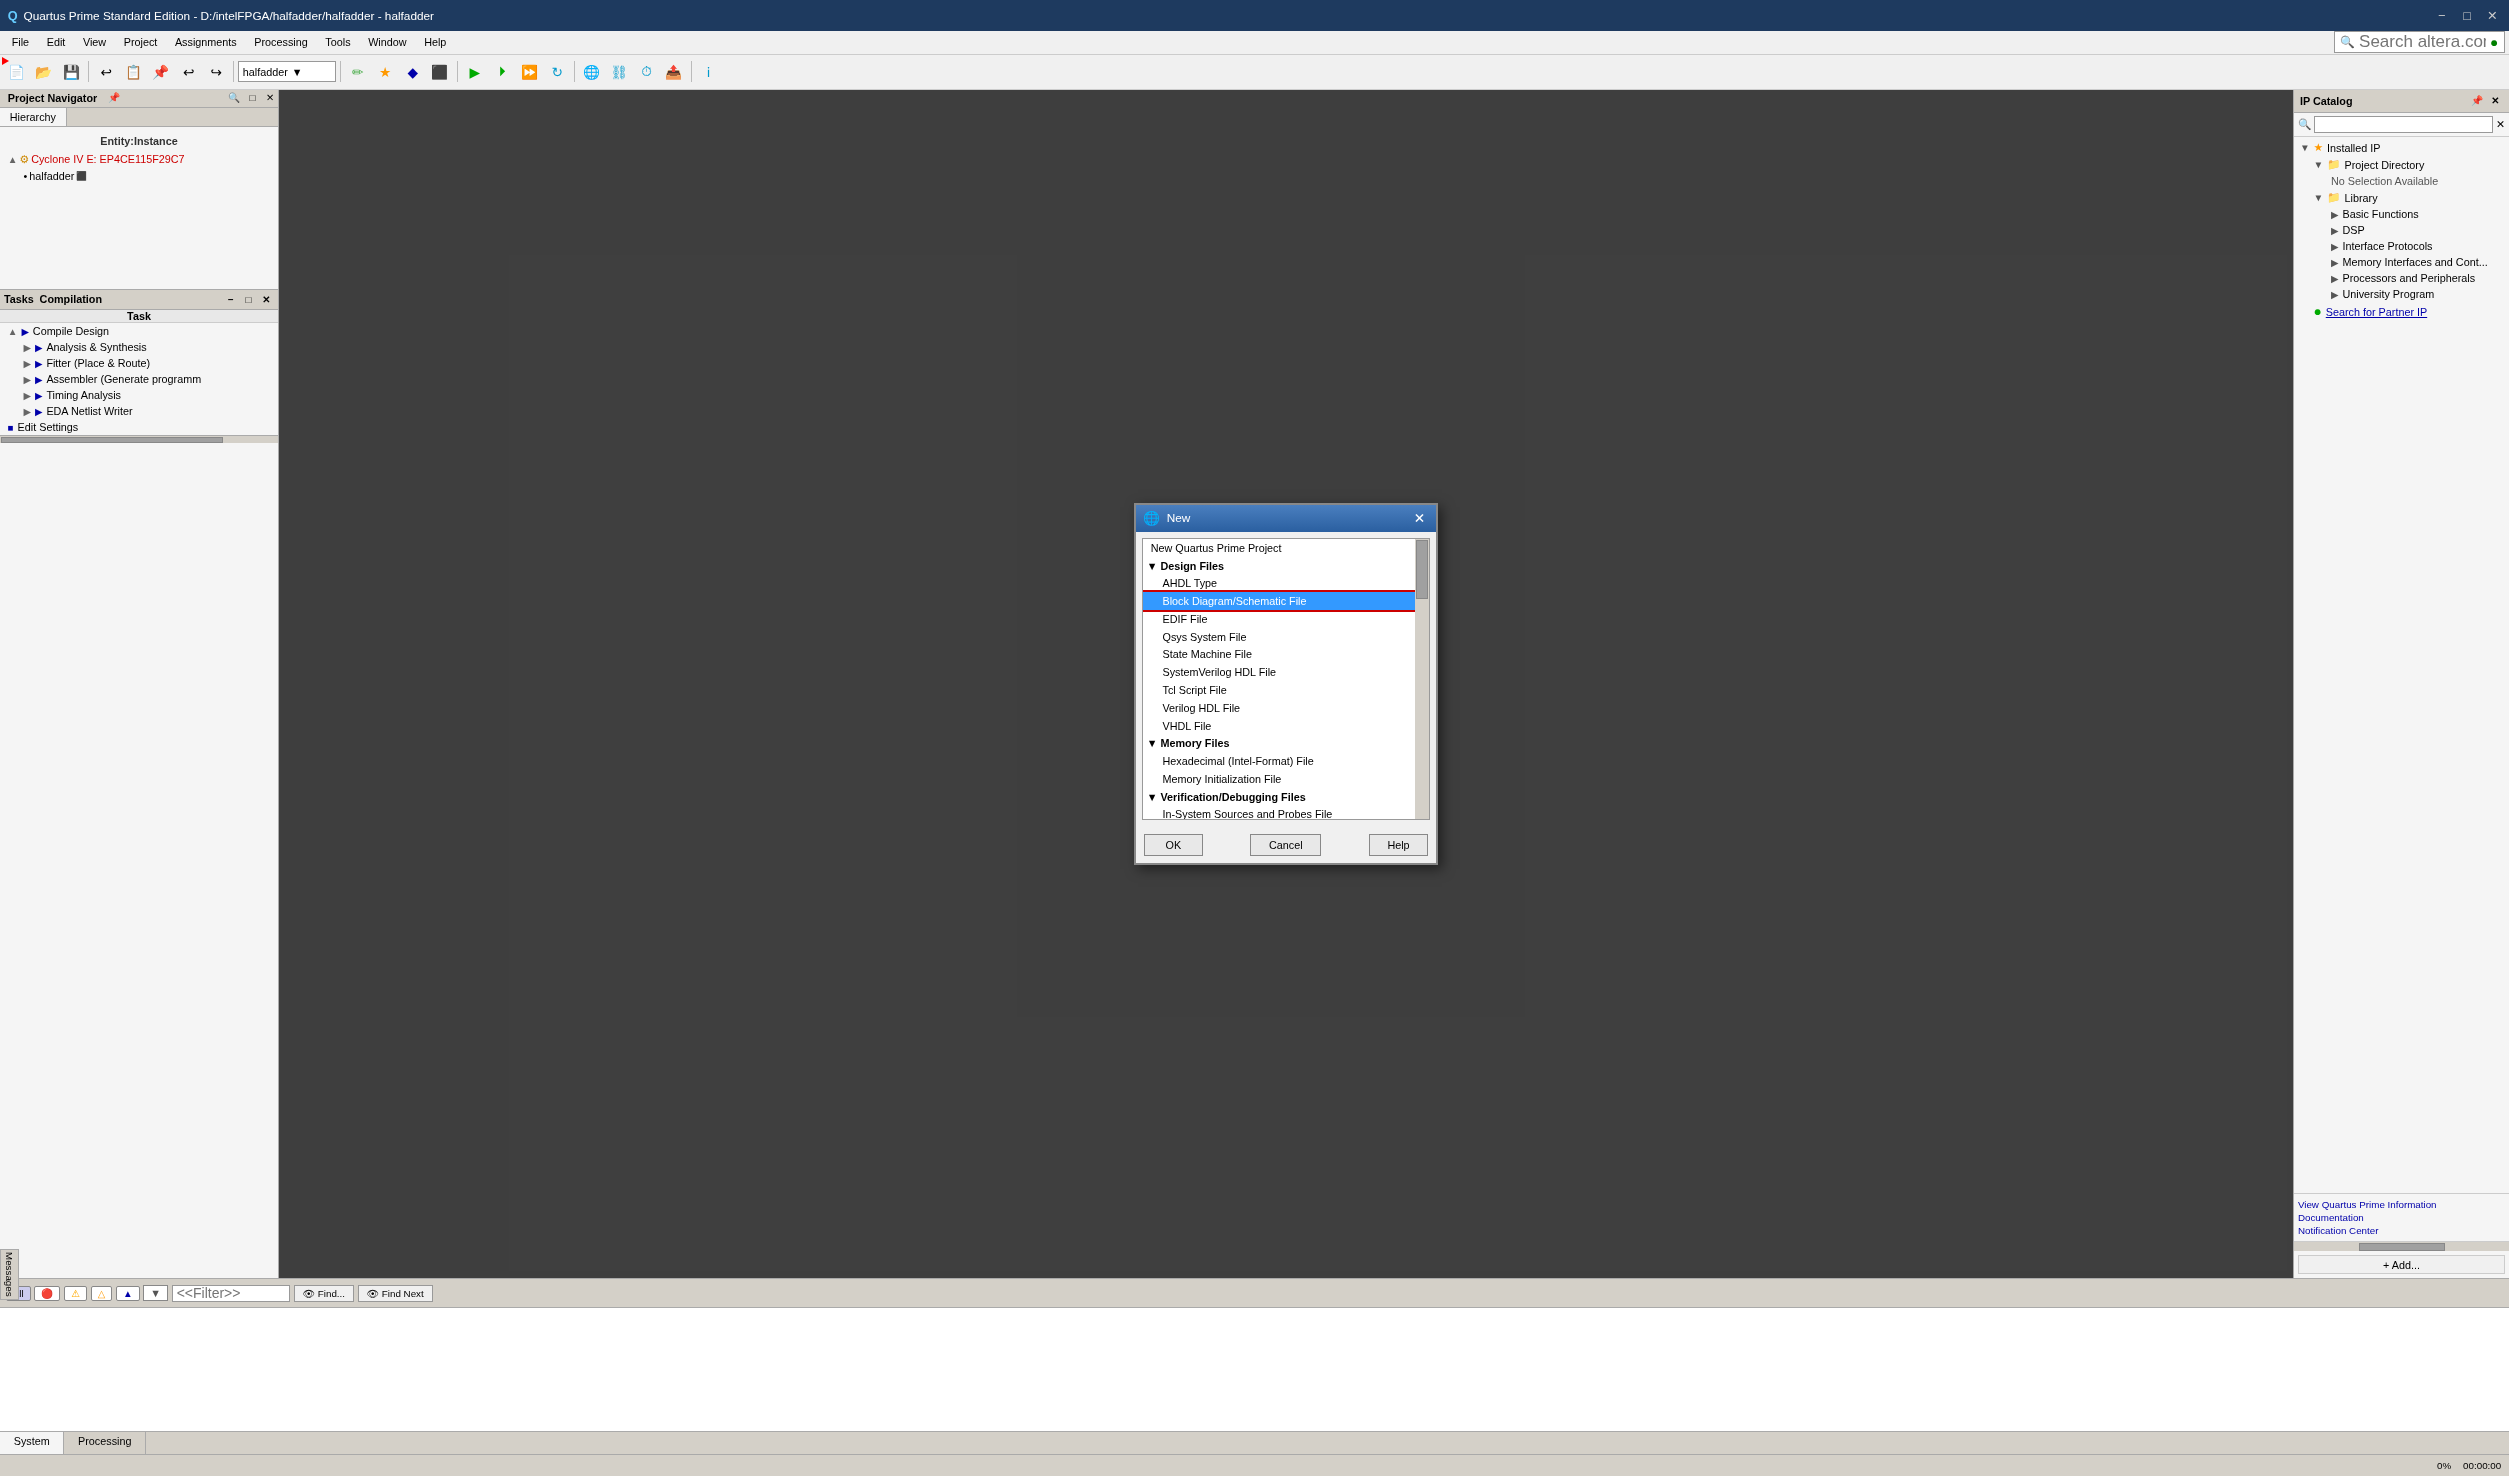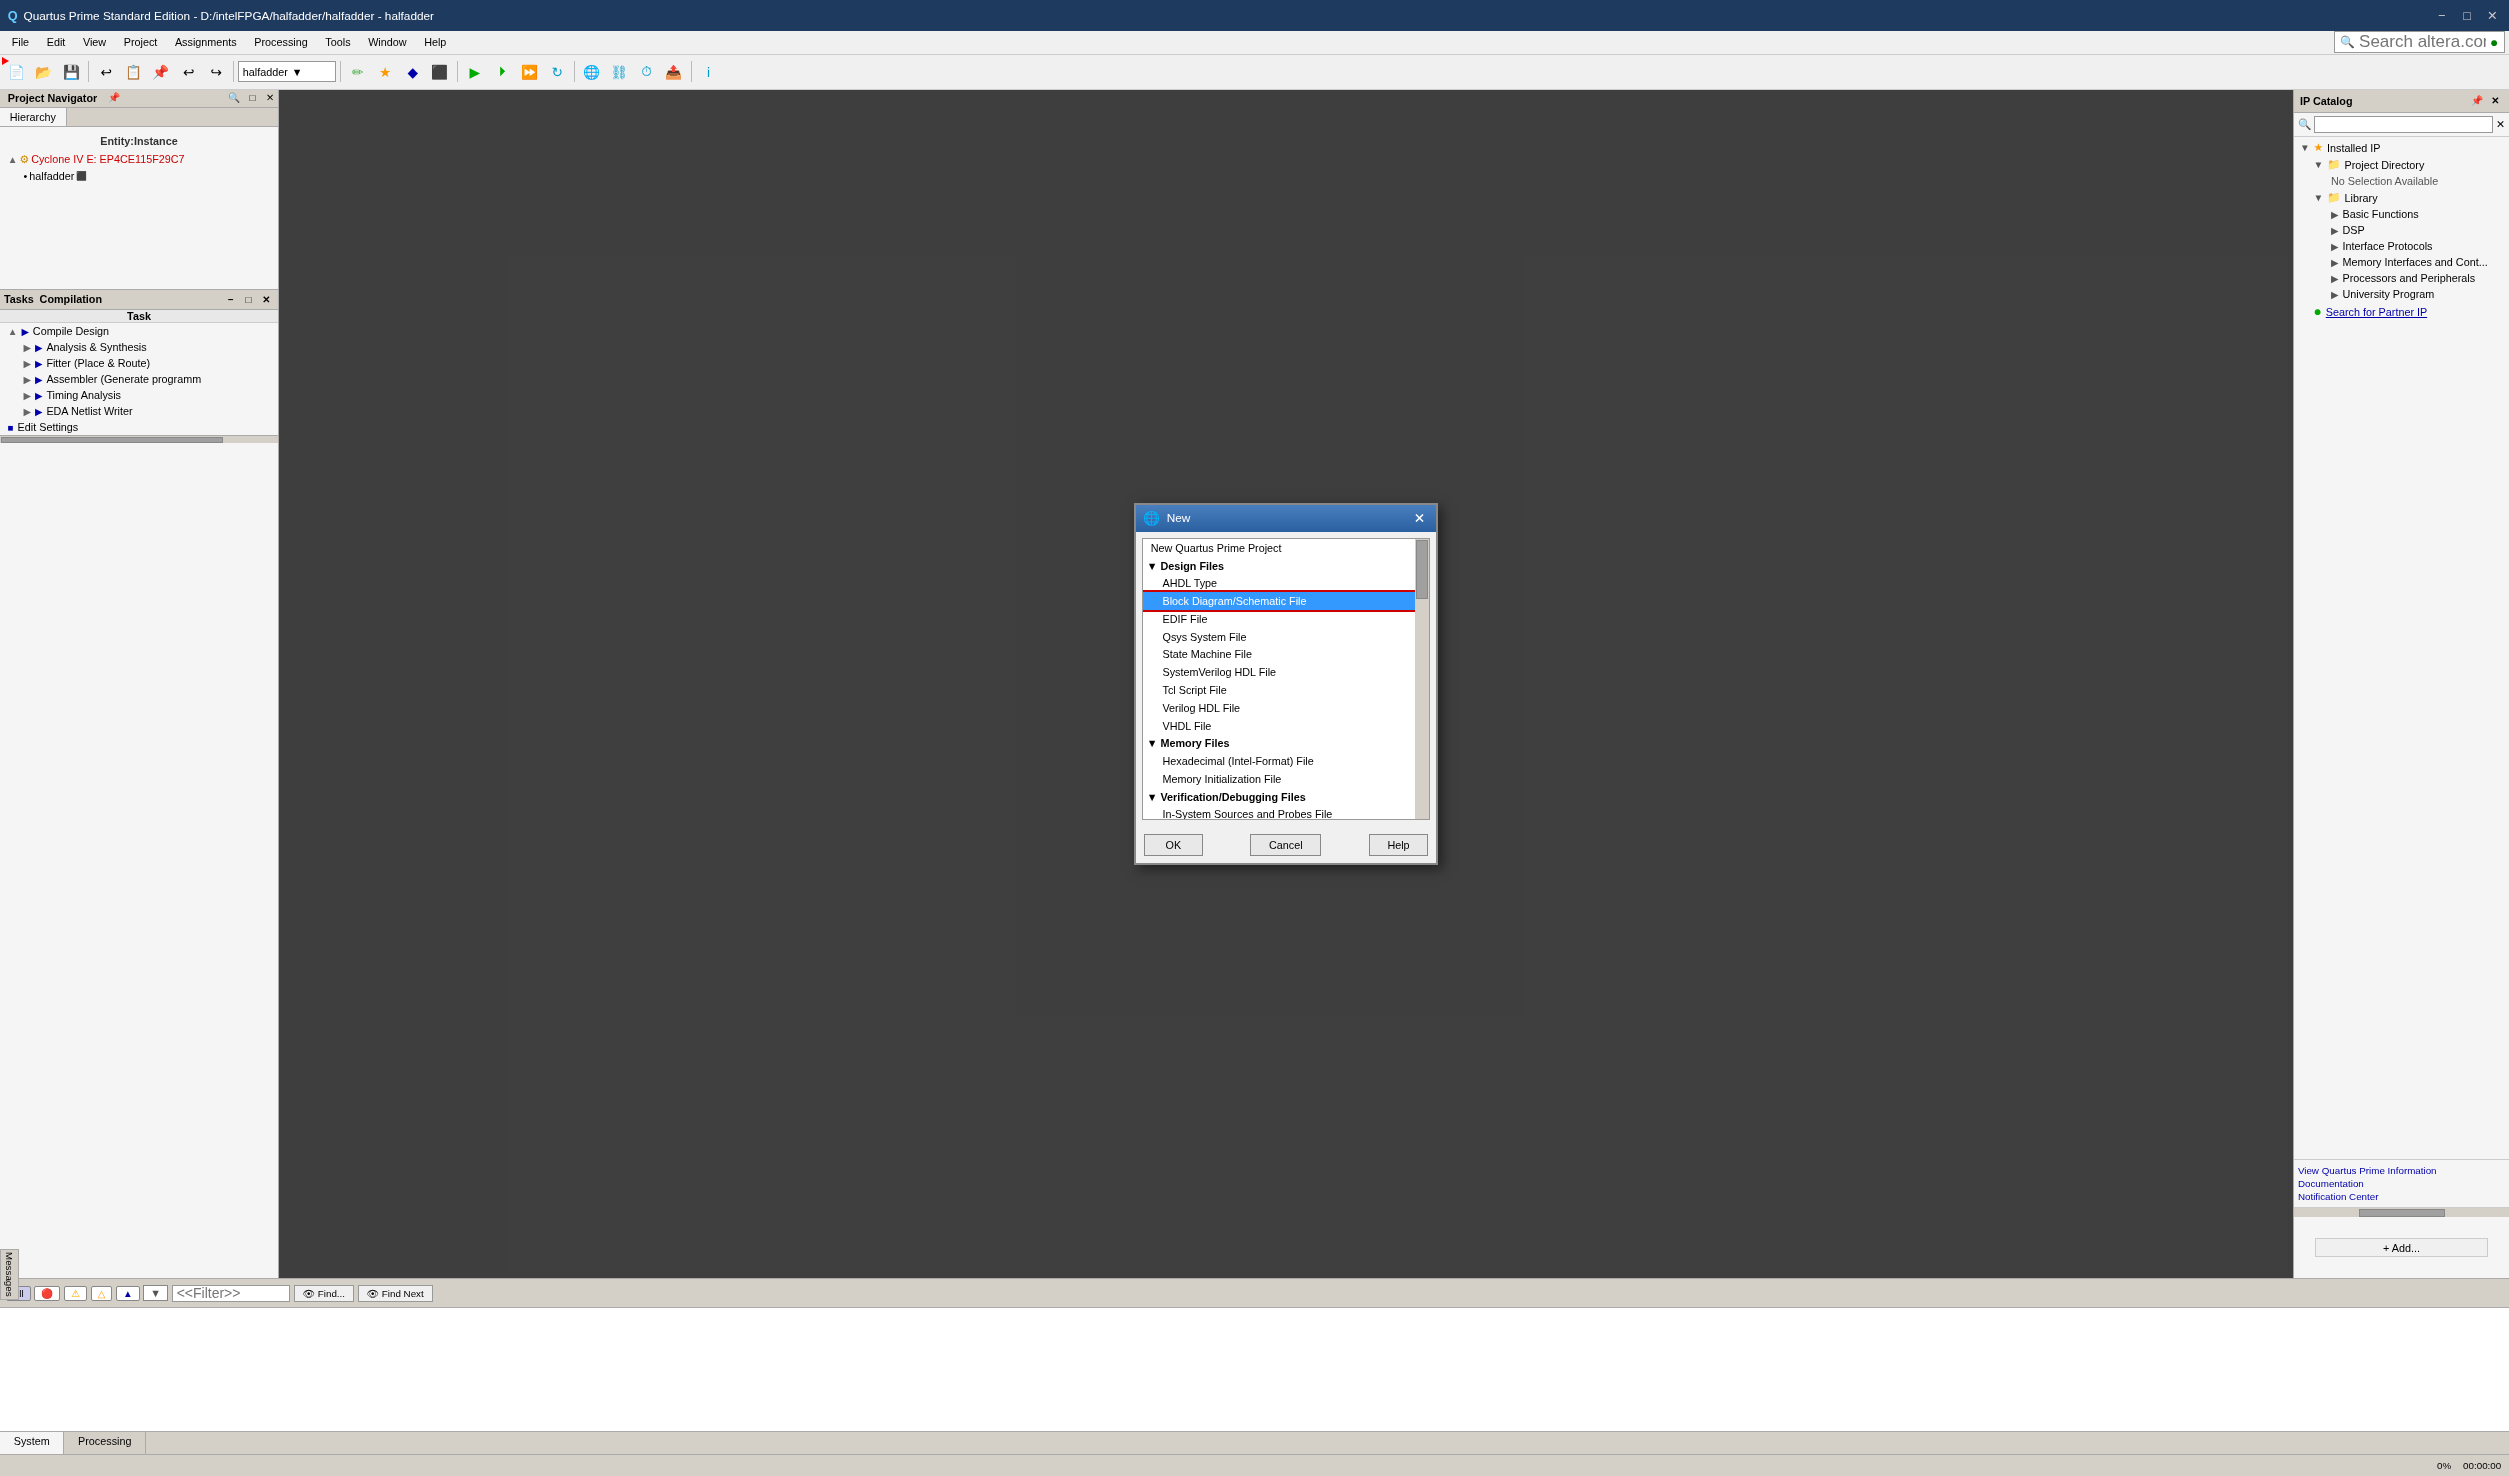--- a/index.html
+++ b/index.html
@@ -182,21 +182,21 @@
       font-size: 9.8px;
       color: #00a;
     }
     .ip-bottom a { display: block; color: #00a; text-decoration: none; padding: 1px 0; }
     .ip-add-btn {
       padding: 2.9px 7.8px;
       background: #f0f0f0;
       border: 1px solid #ccc;
       cursor: pointer;
       font-size: 10.8px;
-      margin: 21px;
+      margin: 4px;
     }
 
     
     .bottom-area {
       height: 176px;
       background: #f5f5f5;
       border-top: 1px solid #aaa;
       display: flex;
       flex-direction: column;
     }

